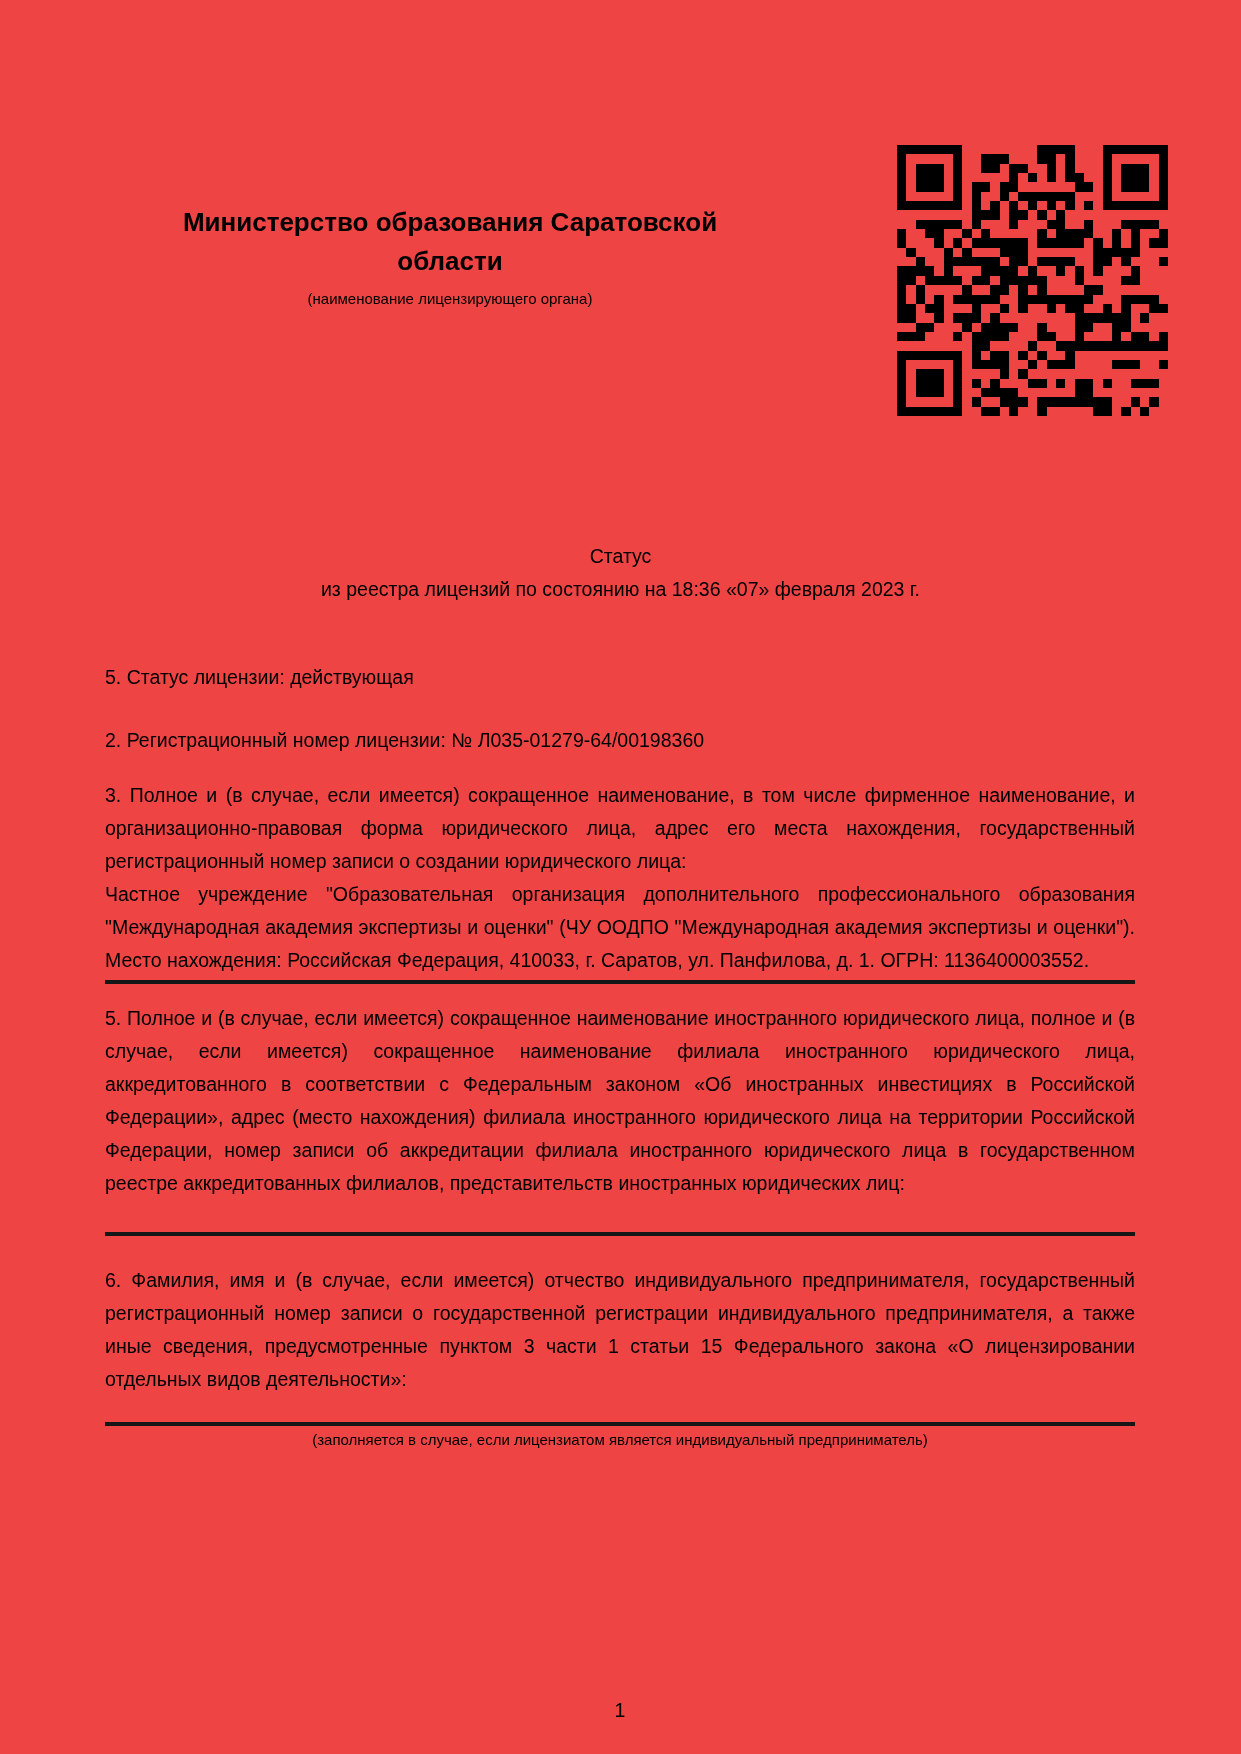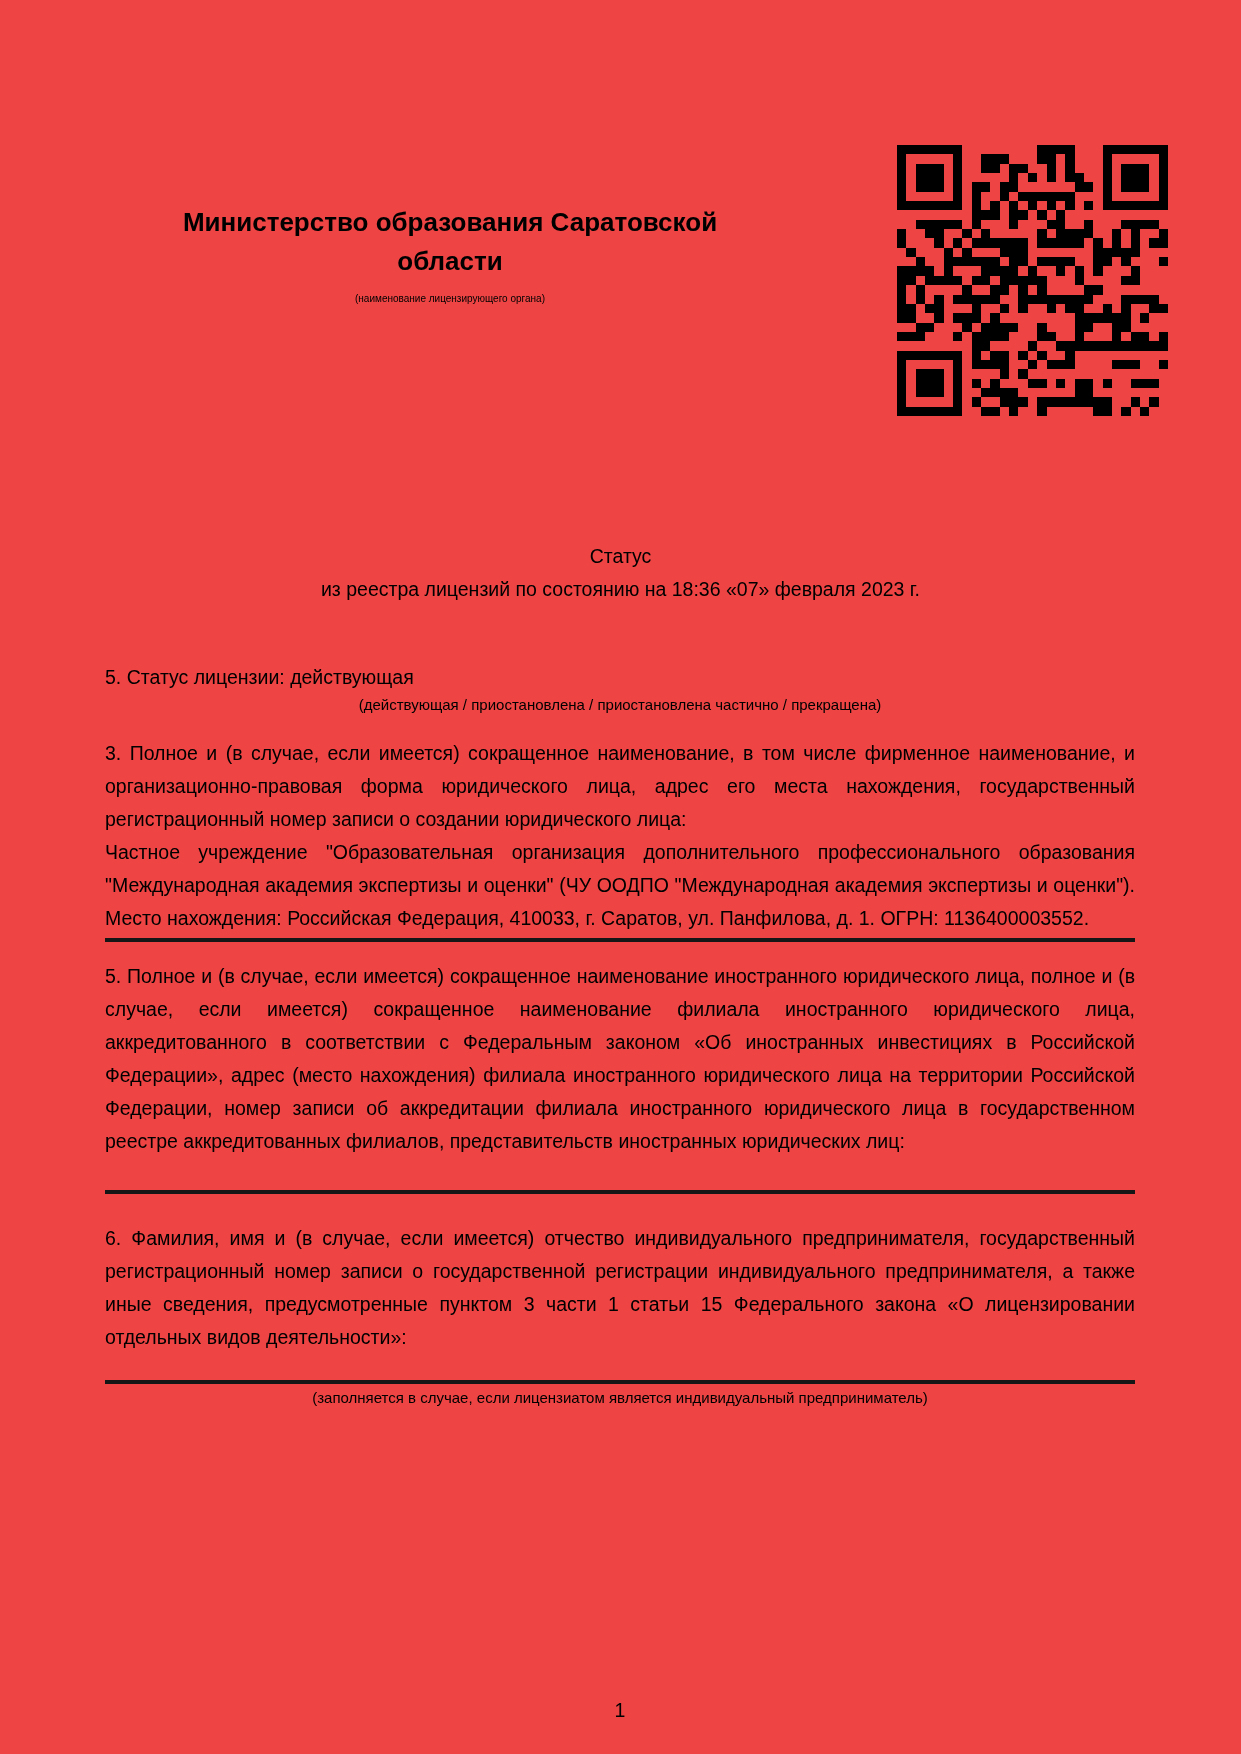--- a/index.html
+++ b/index.html
@@ -24,21 +24,21 @@
     text-align:center;
   }
   .doc-title{
     max-width:580px;
     margin:0 auto;
     font-size:26px;
     font-weight:bold;
     line-height:1.5;
   }
   .small-caption{
-    font-size:10px;
+    font-size:15px;
     line-height:20px;
   }
   .title-wrap .small-caption{margin-top:8px;}
   .qr{
     width:271px;height:271px;
     flex:0 0 auto;
     display:block;
   }
   
   .subject{
@@ -513,23 +513,25 @@
 
   <section class="subject">
     <div>Статус</div>
     <div>из реестра лицензий по состоянию на 18:36 «07» февраля 2023 г.</div>
   </section>
 
   <main class="content">
 
     <section class="item1">
       <p class="para">5. Статус лицензии: действующая</p>
-      <div class="caption-center">(действующая / приостановлена / приостановлена частично / прекращена)</div>
     </section>
 
+    <section class="item2">
+      <p class="para">2. Регистрационный номер лицензии: № Л035-01279-64/00198360</p>
+    </section>
 
 
     <section class="item4">
       <p class="para">3. Полное и (в случае, если имеется) сокращенное наименование, в том числе фирменное наименование, и организационно-правовая форма юридического лица, адрес его места нахождения, государственный регистрационный номер записи о создании юридического лица:</p>
       <p class="para">Частное учреждение "Образовательная организация дополнительного профессионального образования "Международная академия экспертизы и оценки" (ЧУ ООДПО "Международная академия экспертизы и оценки"). Место нахождения: Российская Федерация, 410033, г. Саратов, ул. Панфилова, д. 1. ОГРН: 1136400003552.</p>
       <hr class="rule">
     </section>
 
     <section class="item5">
       <p class="para">5. Полное и (в случае, если имеется) сокращенное наименование иностранного юридического лица, полное и (в случае, если имеется) сокращенное наименование филиала иностранного юридического лица, аккредитованного в соответствии с Федеральным законом «Об иностранных инвестициях в Российской Федерации», адрес (место нахождения) филиала иностранного юридического лица на территории Российской Федерации, номер записи об аккредитации филиала иностранного юридического лица в государственном реестре аккредитованных филиалов, представительств иностранных юридических лиц:</p>

